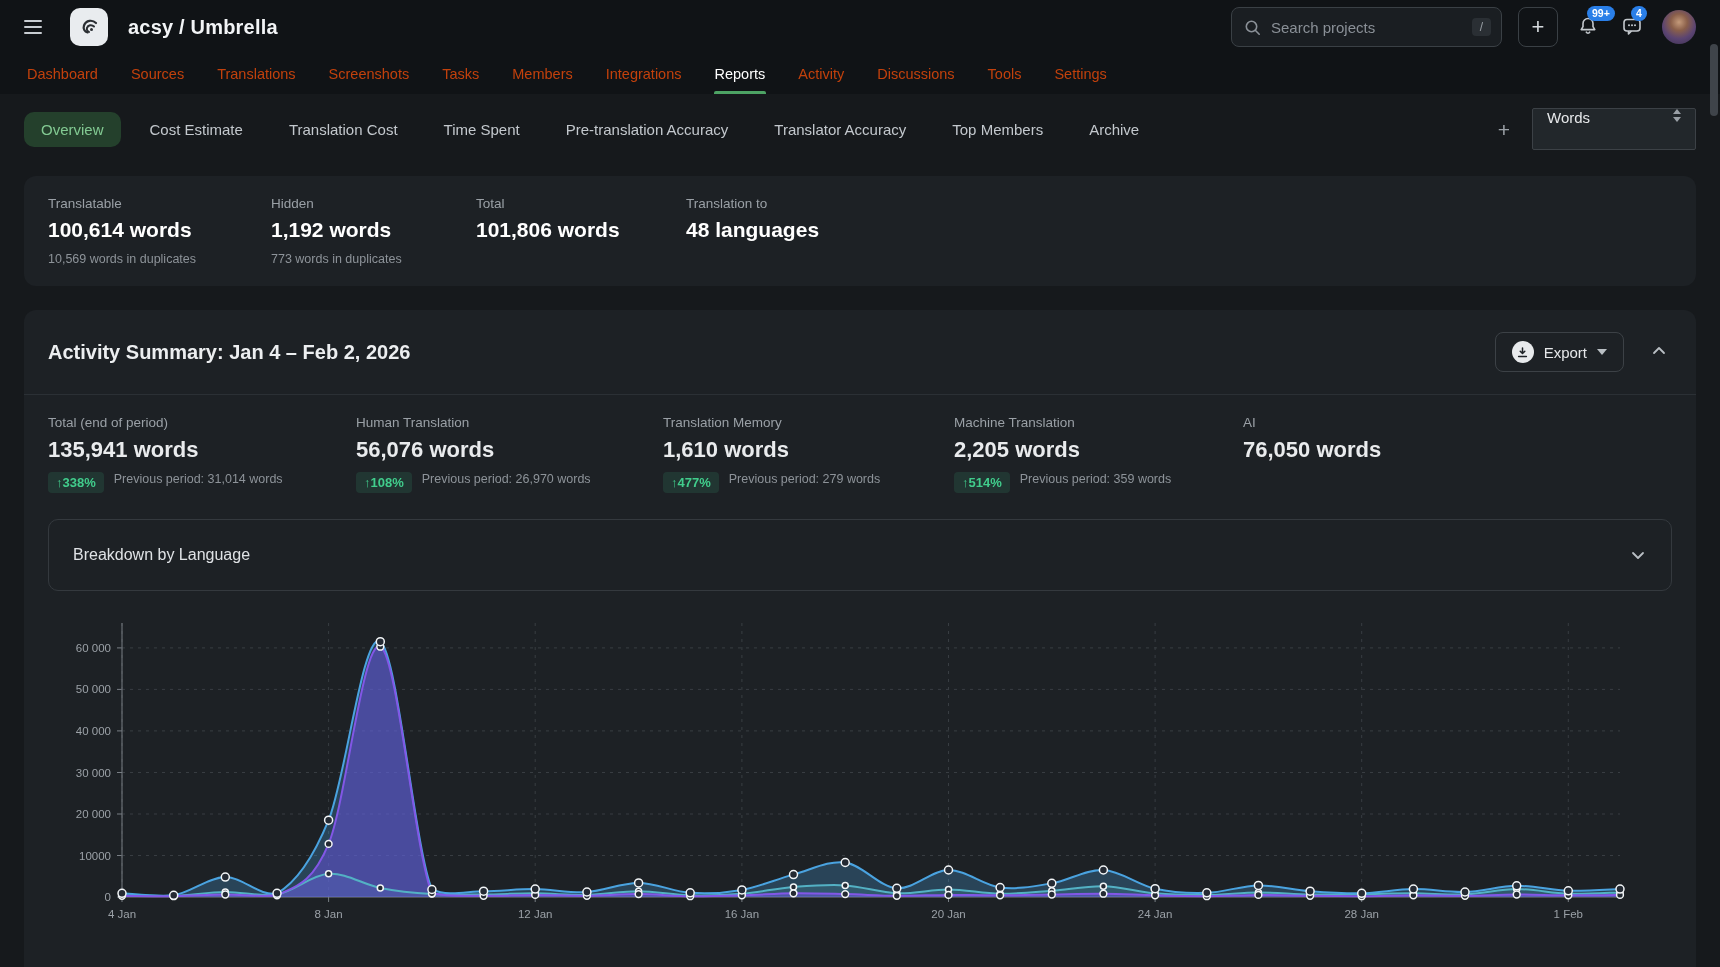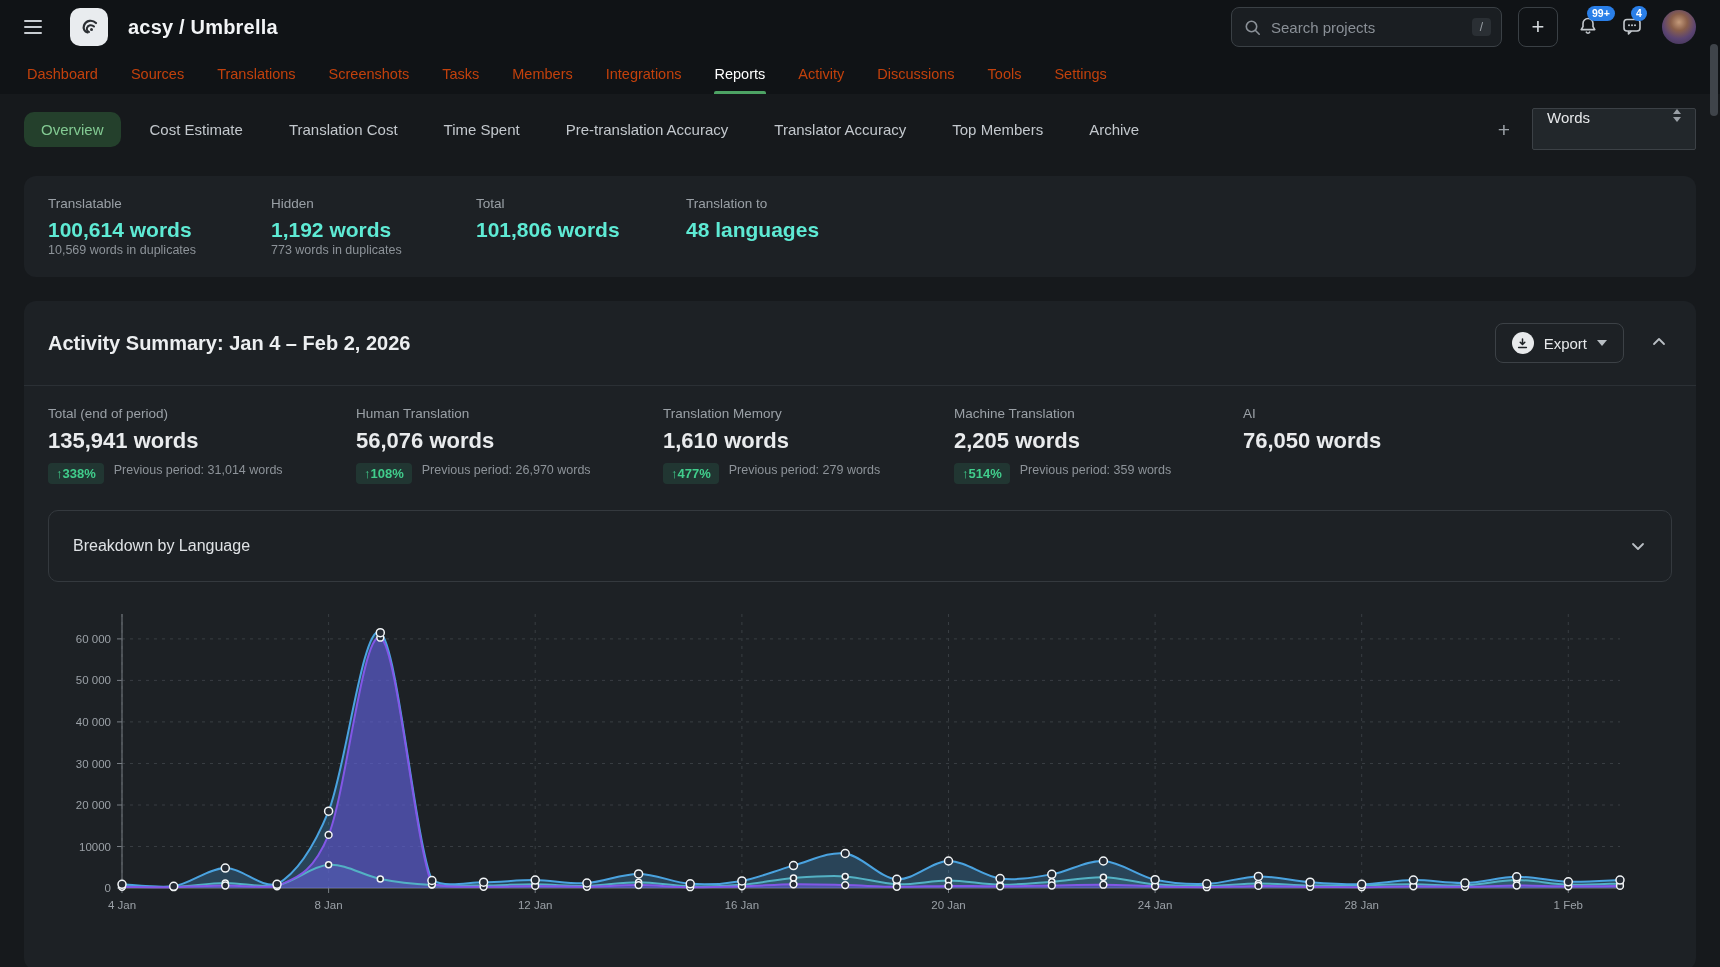--- a/index.html
+++ b/index.html
@@ -56,22 +56,22 @@
     display:flex; align-items:flex-start; padding:0 14px; cursor:pointer; font-size:15px; color:#e6e8ea;
   }
   .carets { margin-left:auto; display:flex; flex-direction:column; gap:3px; }
   .carets i { display:block; width:0; height:0; border-left:4px solid transparent; border-right:4px solid transparent; }
   .carets i.up { border-bottom:5px solid #9aa0a6; }
   .carets i.down { border-top:5px solid #9aa0a6; }
   
   .card { background:#1d2125; border-radius:12px; margin:0 24px; }
   .stats-card { margin-top:26px; padding:20px 24px; display:grid; grid-template-columns:223px 205px 210px 1fr; }
   .stat-label { font-size:13.5px; color:#9aa0a6; margin-bottom:7px; }
-  .stat-value { font-size:21px; font-weight:600; color:#5eead4; }
-  .stat-sub { font-size:12.5px; color:#8d9399; margin-top:1px; min-height:14px; }
+  .stat-value { font-size:21px; font-weight:600; color:#ffffff; }
+  .stat-sub { font-size:12.5px; color:#8d9399; margin-top:10px; min-height:14px; }
   
   .activity-card { margin-top:24px; padding-bottom:30px; }
   .activity-head { display:flex; align-items:center; padding:22px 24px; }
   .activity-title { font-size:20px; font-weight:700; color:#eceef0; flex:1; }
   .export-btn {
     display:flex; align-items:center; gap:10px; padding:8px 16px; background:none; cursor:pointer;
     border:1px solid #3c4146; border-radius:8px; color:#e6e8ea; font-size:15px; font-family:inherit;
   }
   .export-circle { width:22px; height:22px; border-radius:50%; background:#e8eaec; display:flex; align-items:center; justify-content:center; }
   .caret-down { width:0; height:0; border-left:5px solid transparent; border-right:5px solid transparent; border-top:6px solid #b9bfc4; }

